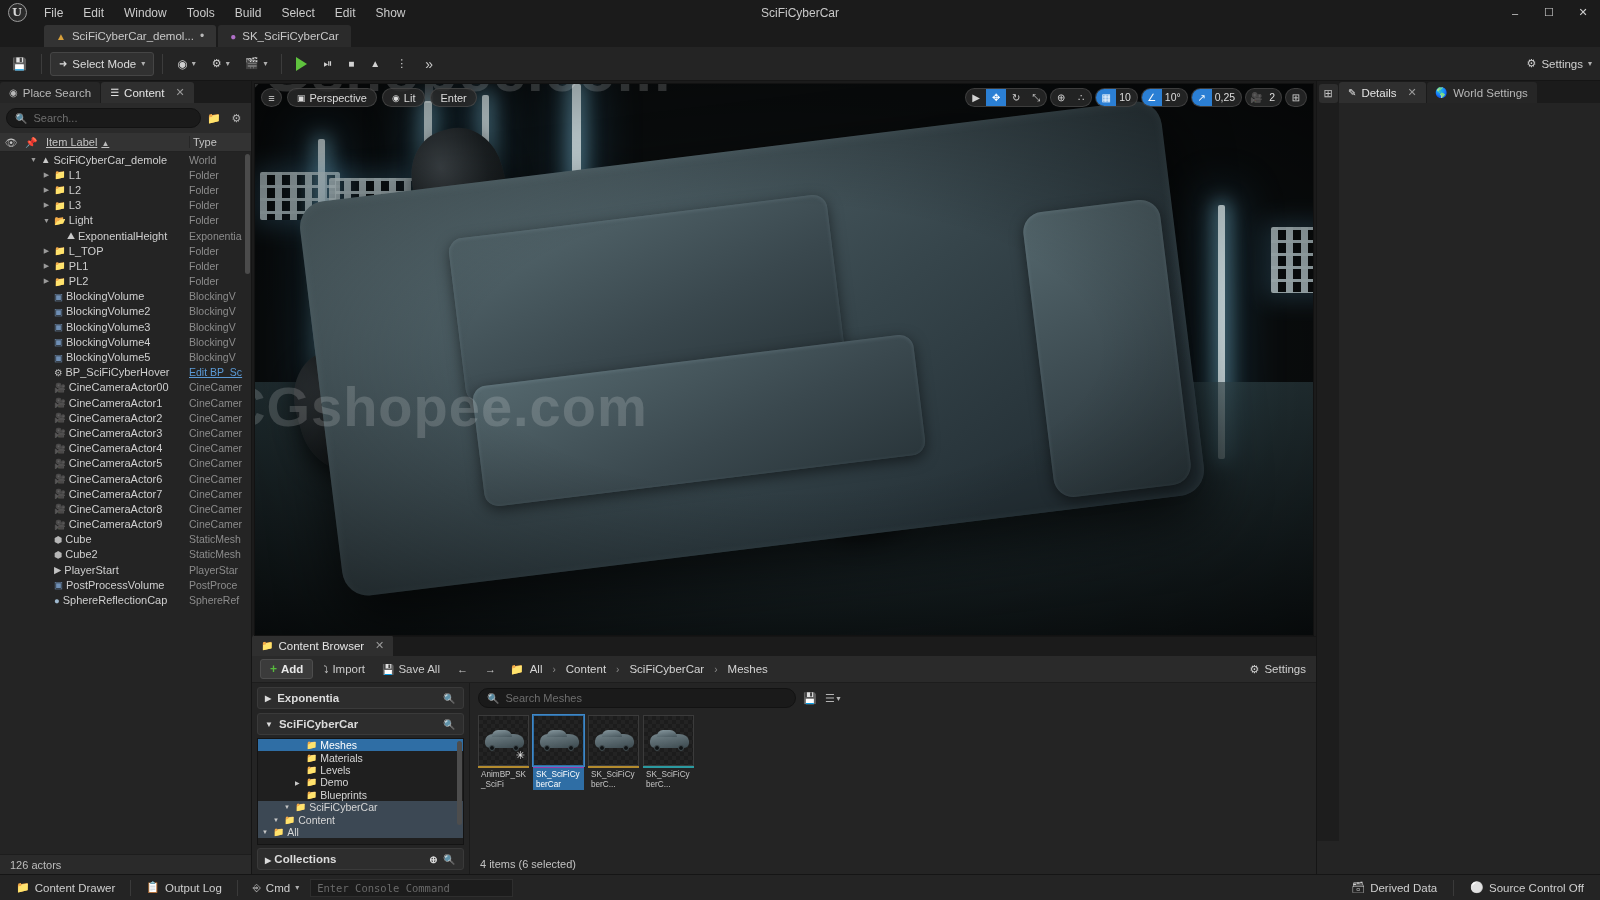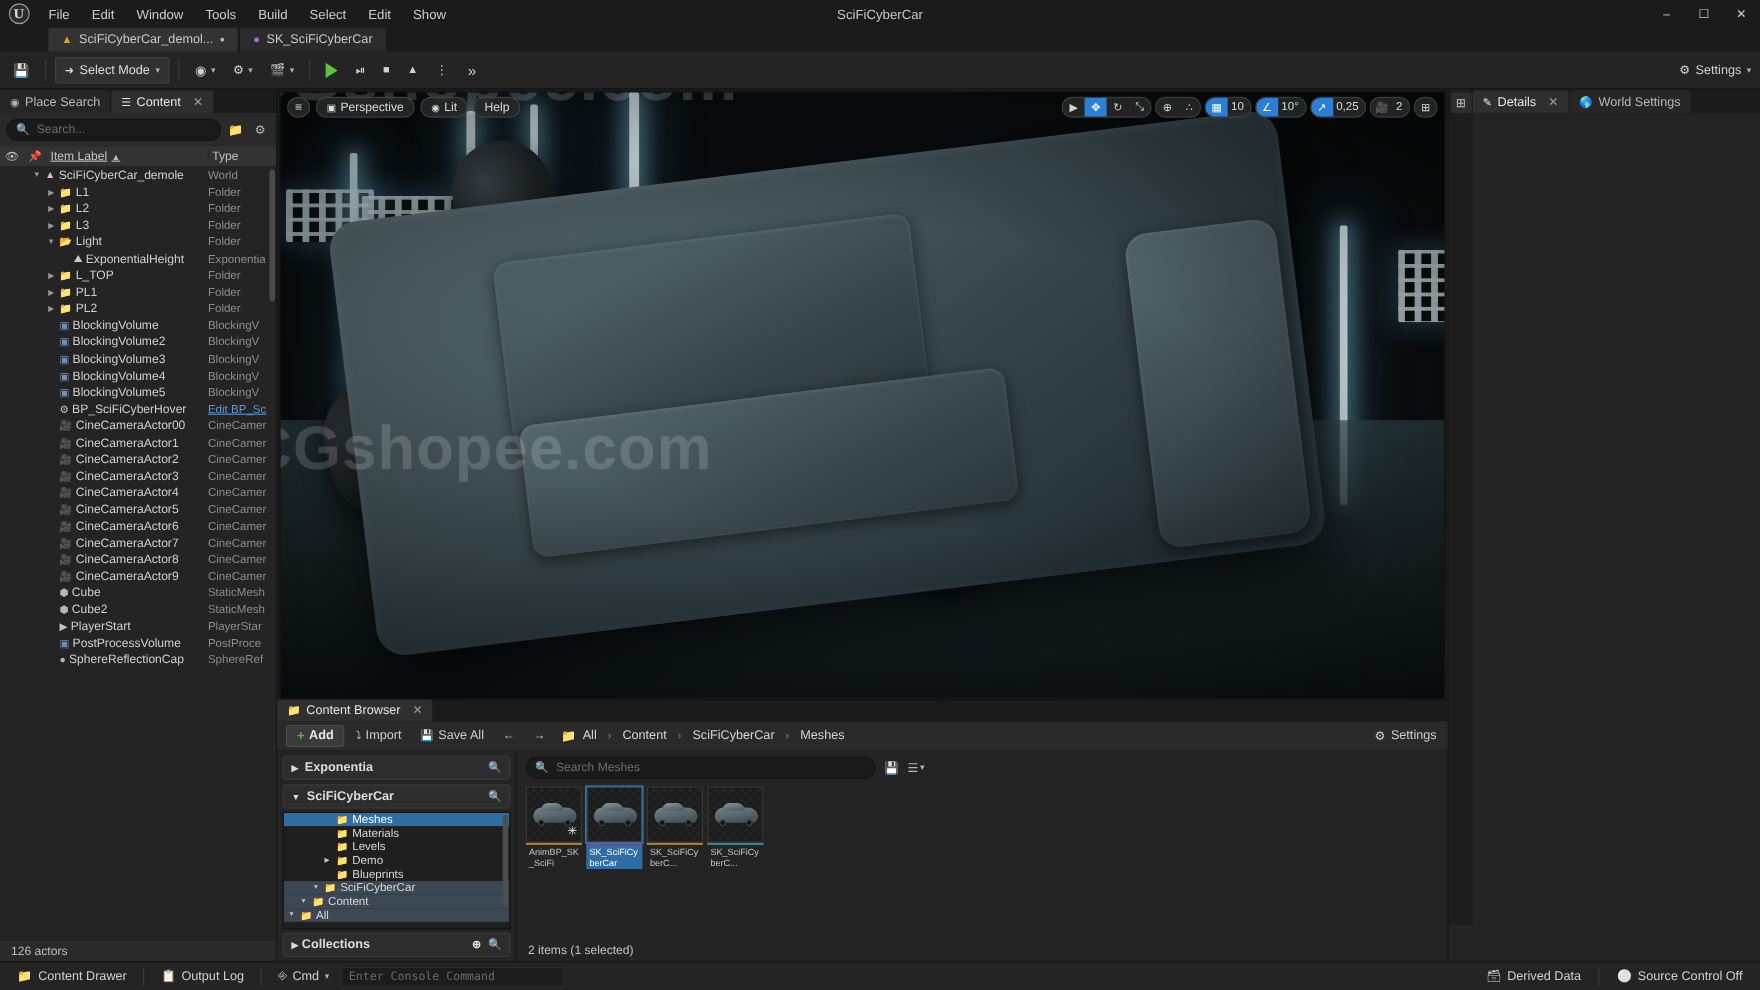--- a/index.html
+++ b/index.html
@@ -738,21 +738,21 @@
           <div class="vp-pill round">≡</div>
           <div class="vp-pill">
             <span style="font-size:9px;">▣</span>
             <span>Perspective</span>
           </div>
           <div class="vp-pill">
             <span style="font-size:9px;">◉</span>
             <span>Lit</span>
           </div>
           <div class="vp-pill">
-            <span>Help</span>
+            <span>Enter</span>
           </div>
         </div>
 
         <div class="vp-tb-right">
           <div class="vgrp">
             <div class="vbtn">▶</div>
             <div class="vbtn on">✥</div>
             <div class="vbtn">↻</div>
             <div class="vbtn">⤡</div>
           </div>
@@ -938,21 +938,21 @@
                 <div class="tile">
                   <div class="thumb">
                     <div class="car-thumb"></div>
                     <div class="thumb-wheel" style="left: 10px;"></div>
                     <div class="thumb-wheel" style="left: 34px;"></div>
                   </div>
                   <div class="bar" style="background: rgb(43, 154, 160);"></div>
                   <div class="cap">SK_SciFiCyberC...</div>
                 </div>
               </div>
-            <div class="item-count">2 items (1 selected)</div>
+            <div class="item-count">4 items (6 selected)</div>
           </div>
         </div>
       </div>
     </div>
 
     <div class="right-col">
       <div class="panel-tabs" style="padding-left:22px;position:relative;">
         <div class="right-rail" style="position:absolute;left:0;top:0;height:760px;">
           <div class="rail-btn">⊞</div>
         </div>

